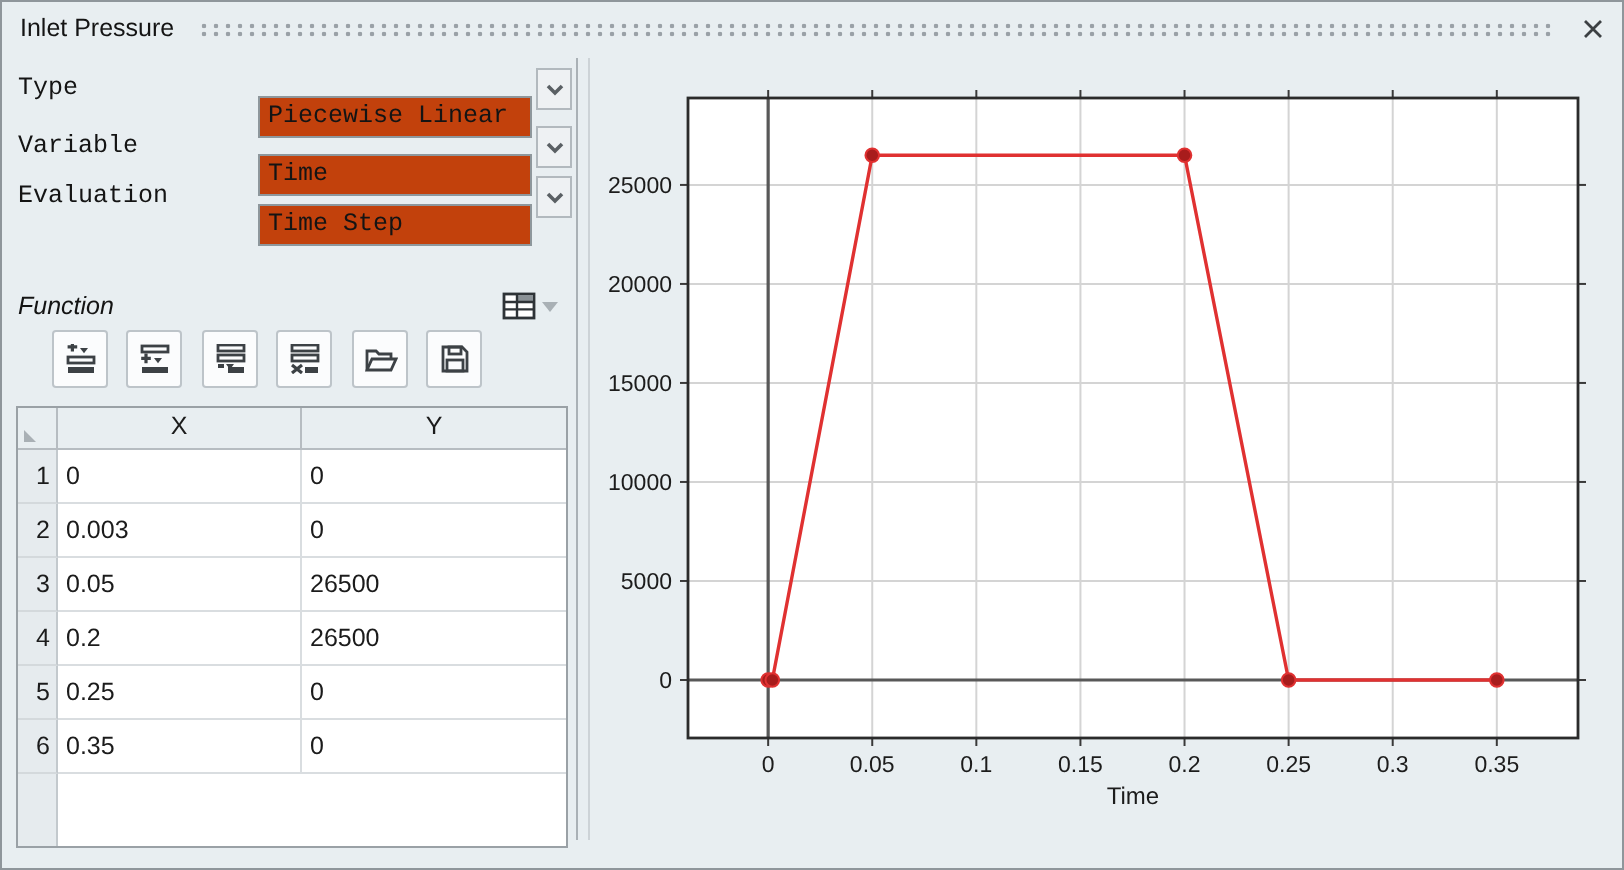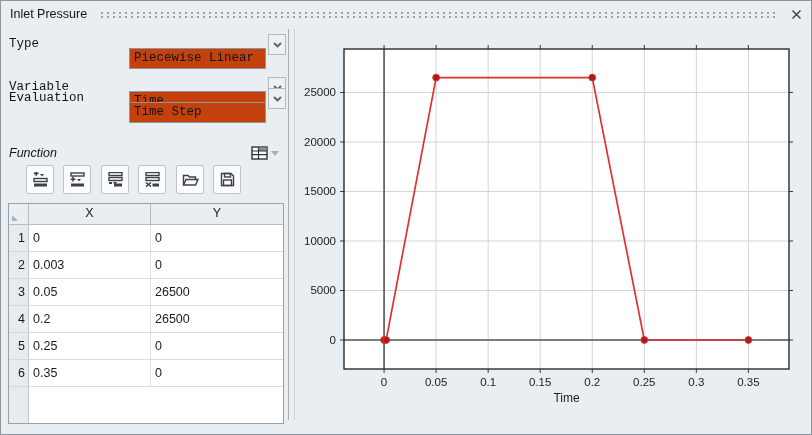--- a/index.html
+++ b/index.html
@@ -75,21 +75,21 @@
 
   <div class="form-row" style="top:33px;width:290px;">
     <span class="form-label">Type</span>
     <div class="combo-field">Piecewise Linear</div>
     <div class="combo-btn">
       <svg width="9" height="6" viewBox="0 0 9 6">
           <path d="M1,1 L4.5,4.5 L8,1" stroke="#5a6064" stroke-width="1.8" fill="none"></path>
         </svg>
     </div>
   </div>
-  <div class="form-row" style="top:76px;width:290px;">
+  <div class="form-row" style="top:62px;width:290px;">
     <span class="form-label">Variable</span>
     <div class="combo-field">Time</div>
     <div class="combo-btn">
       <svg width="9" height="6" viewBox="0 0 9 6">
           <path d="M1,1 L4.5,4.5 L8,1" stroke="#5a6064" stroke-width="1.8" fill="none"></path>
         </svg>
     </div>
   </div>
   <div class="form-row" style="top:87px;width:290px;">
     <span class="form-label">Evaluation</span>

